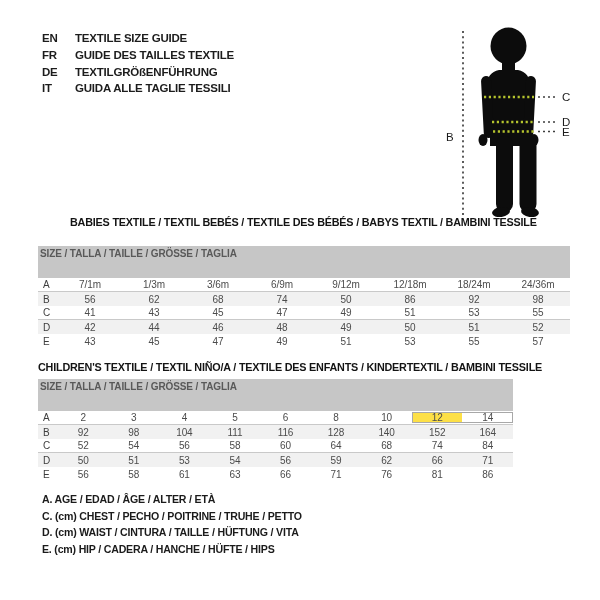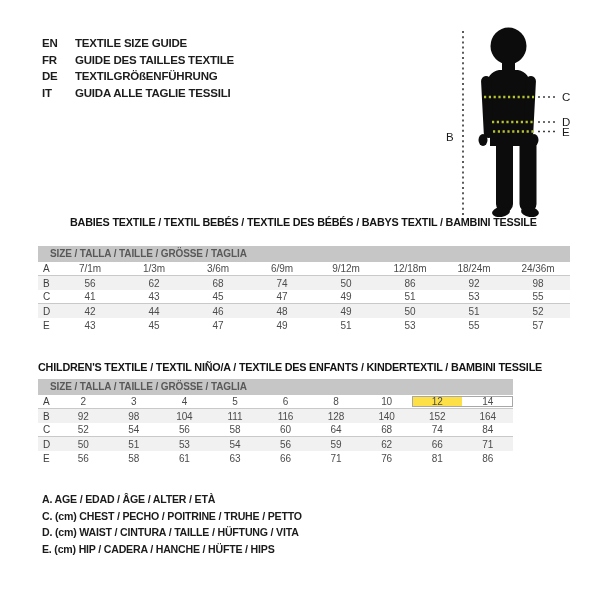--- a/index.html
+++ b/index.html
@@ -1,33 +1,33 @@
 <!DOCTYPE html>
 <html><head>
 <meta charset="utf-8">
 <style>
   html,body{margin:0;padding:0;background:#fff;}
   .stage{position:relative;width:600px;height:600px;background:#ffffff;overflow:hidden;
          font-family:"Liberation Sans","DejaVu Sans",sans-serif;}
 
   
   .lang-block{position:absolute;left:42px;top:32px;}
-  .lang-row{display:flex;height:16.8px;align-items:flex-end;font-size:11.5px;font-weight:700;
+  .lang-row{display:flex;height:16.8px;align-items:flex-start;font-size:11.5px;font-weight:700;
             color:#1c1c1c;letter-spacing:-0.2px;white-space:nowrap;}
   .lang-code{width:33px;flex:0 0 33px;}
 
   
   .figure-wrap{position:absolute;left:440px;top:10px;width:160px;height:215px;}
 
   
   .t-title{position:absolute;left:38px;font-size:10.8px;font-weight:700;color:#141414;
            letter-spacing:-0.2px;white-space:nowrap;}
   .sizetable{position:absolute;left:38px;}
-  .t-header{height:16px;line-height:16px;background:#c6c6c6;color:#595959;font-size:10px;
-            font-weight:700;padding-left:12px;letter-spacing:-0.1px;}
+  .t-header{height:32px;line-height:16px;background:#c6c6c6;color:#595959;font-size:10px;
+            font-weight:700;padding-left:2px;letter-spacing:-0.1px;}
   .t-body{display:block;}
   .t-row{display:grid;height:14px;align-items:center;font-size:10px;color:#4c4c4c;
          letter-spacing:-0.1px;box-sizing:border-box;}
   .t-body > .t-row:nth-child(2), .t-body > .t-row:nth-child(4){background:#f1f1f1;}
   .t-body > .t-row:nth-child(1), .t-body > .t-row:nth-child(3){border-bottom:1px solid #c9c9c9;}
   .cell{text-align:center;}
   .cell.label{text-align:left;padding-left:5px;color:#3d3d3d;}
   .cell.hl-first{box-shadow:inset 1px 1px 0 #a8a8a8,inset 0 -1px 0 #a8a8a8;background:#fde047;}
   .cell.hl-last{box-shadow:inset -1px 1px 0 #a8a8a8,inset 0 -1px 0 #a8a8a8;background:#fff;}
 

